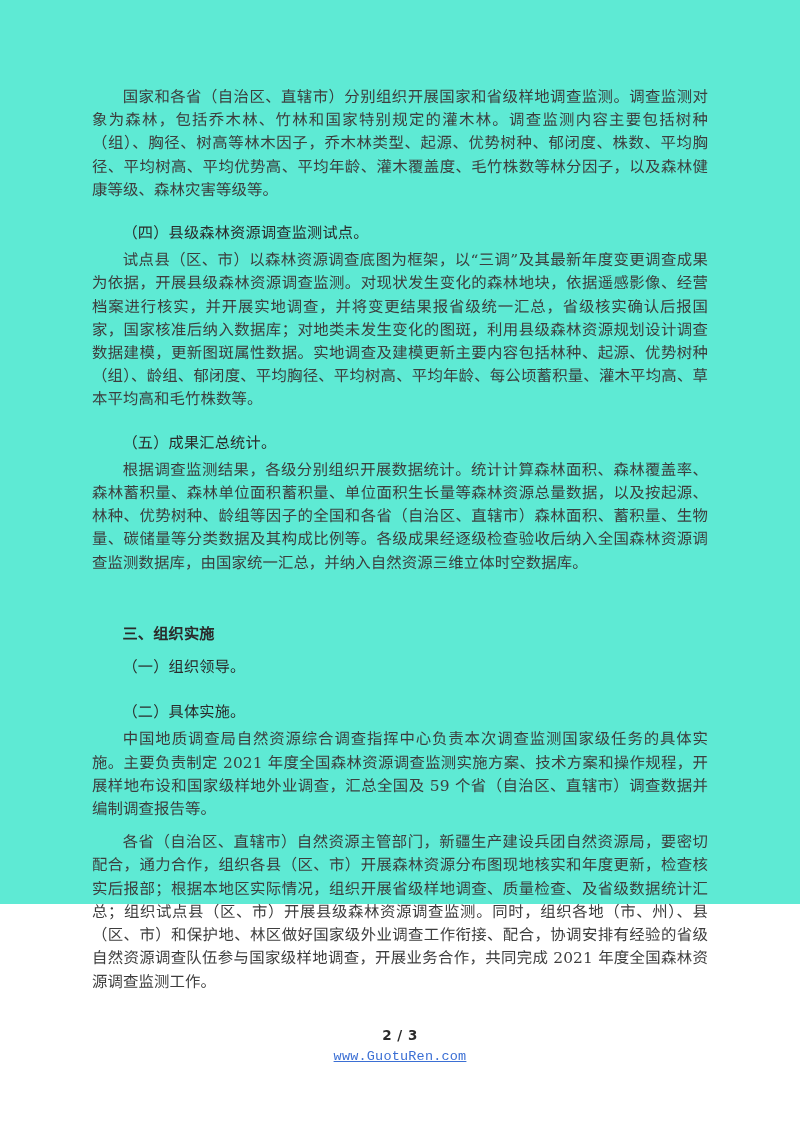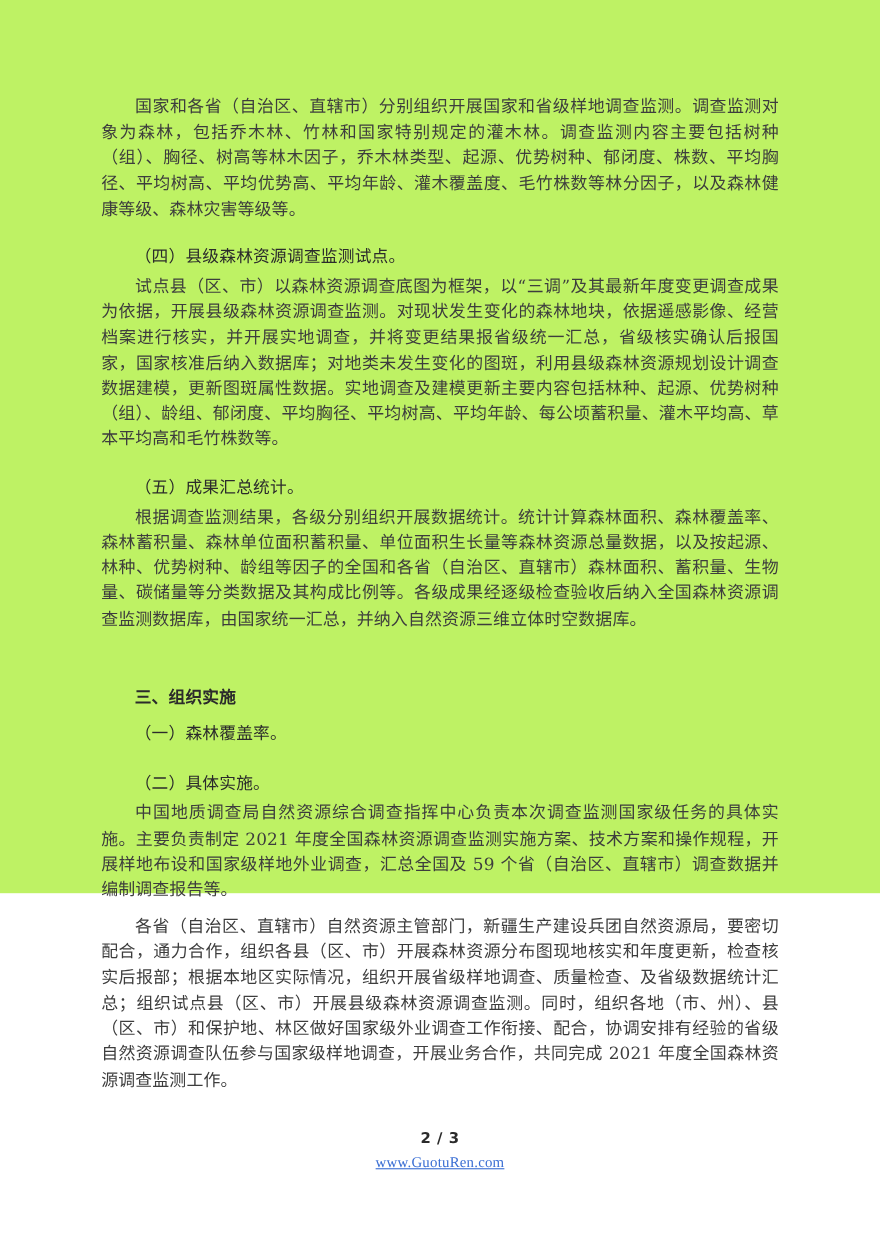--- a/index.html
+++ b/index.html
@@ -16,22 +16,22 @@
     font-family: "DejaVu Serif", "Liberation Serif", serif;
     color: #3a3a3a;
     -webkit-font-smoothing: antialiased;
   }
 
   .page {
     position: absolute;
     left: 0;
     top: 0;
     width: 800px;
-    height: 812px;
-    background: #bef264;
+    height: 904px;
+    background: #5eead4;
   }
 
   .content {
     position: absolute;
     left: 92px;
     top: 86px;
     width: 616px;
   }
 
   
@@ -86,21 +86,21 @@
     font-family: "DejaVu Sans", "Liberation Sans", sans-serif;
     font-size: 13.5px;
     font-weight: bold;
     color: #2b2b2b;
     line-height: 18px;
     letter-spacing: 0.5px;
   }
   .footer-link {
     display: inline-block;
     margin-top: 4px;
-    font-family: Liberation Serif, serif;
+    font-family: Liberation Mono, monospace;
     font-size: 13.5px;
     color: #3b6fd4;
     text-decoration: underline;
     line-height: 18px;
     letter-spacing: 0.2px;
     cursor: pointer;
   }
 </style>
 </head>
 <body>
@@ -120,21 +120,21 @@
     <div class="gap-sm"></div>
 
     <h3 class="h-sub">（五）成果汇总统计。</h3>
 
     <p class="para">根据调查监测结果，各级分别组织开展数据统计。统计计算森林面积、森林覆盖率、森林蓄积量、森林单位面积蓄积量、单位面积生长量等森林资源总量数据，以及按起源、林种、优势树种、龄组等因子的全国和各省（自治区、直辖市）森林面积、蓄积量、生物量、碳储量等分类数据及其构成比例等。各级成果经逐级检查验收后纳入全国森林资源调查监测数据库，由国家统一汇总，并纳入自然资源三维立体时空数据库。</p>
 
     <div class="gap-big"></div>
 
     <h2 class="h-main">三、组织实施</h2>
 
-    <h3 class="h-sub">（一）森林覆盖率。</h3>
+    <h3 class="h-sub">（一）组织领导。</h3>
 
 
     <div class="gap-sm"></div>
 
     <h3 class="h-sub">（二）具体实施。</h3>
 
     <p class="para">中国地质调查局自然资源综合调查指挥中心负责本次调查监测国家级任务的具体实施。主要负责制定 2021 年度全国森林资源调查监测实施方案、技术方案和操作规程，开展样地布设和国家级样地外业调查，汇总全国及 59 个省（自治区、直辖市）调查数据并编制调查报告等。</p>
 
     <div class="gap-sm"></div>
 

